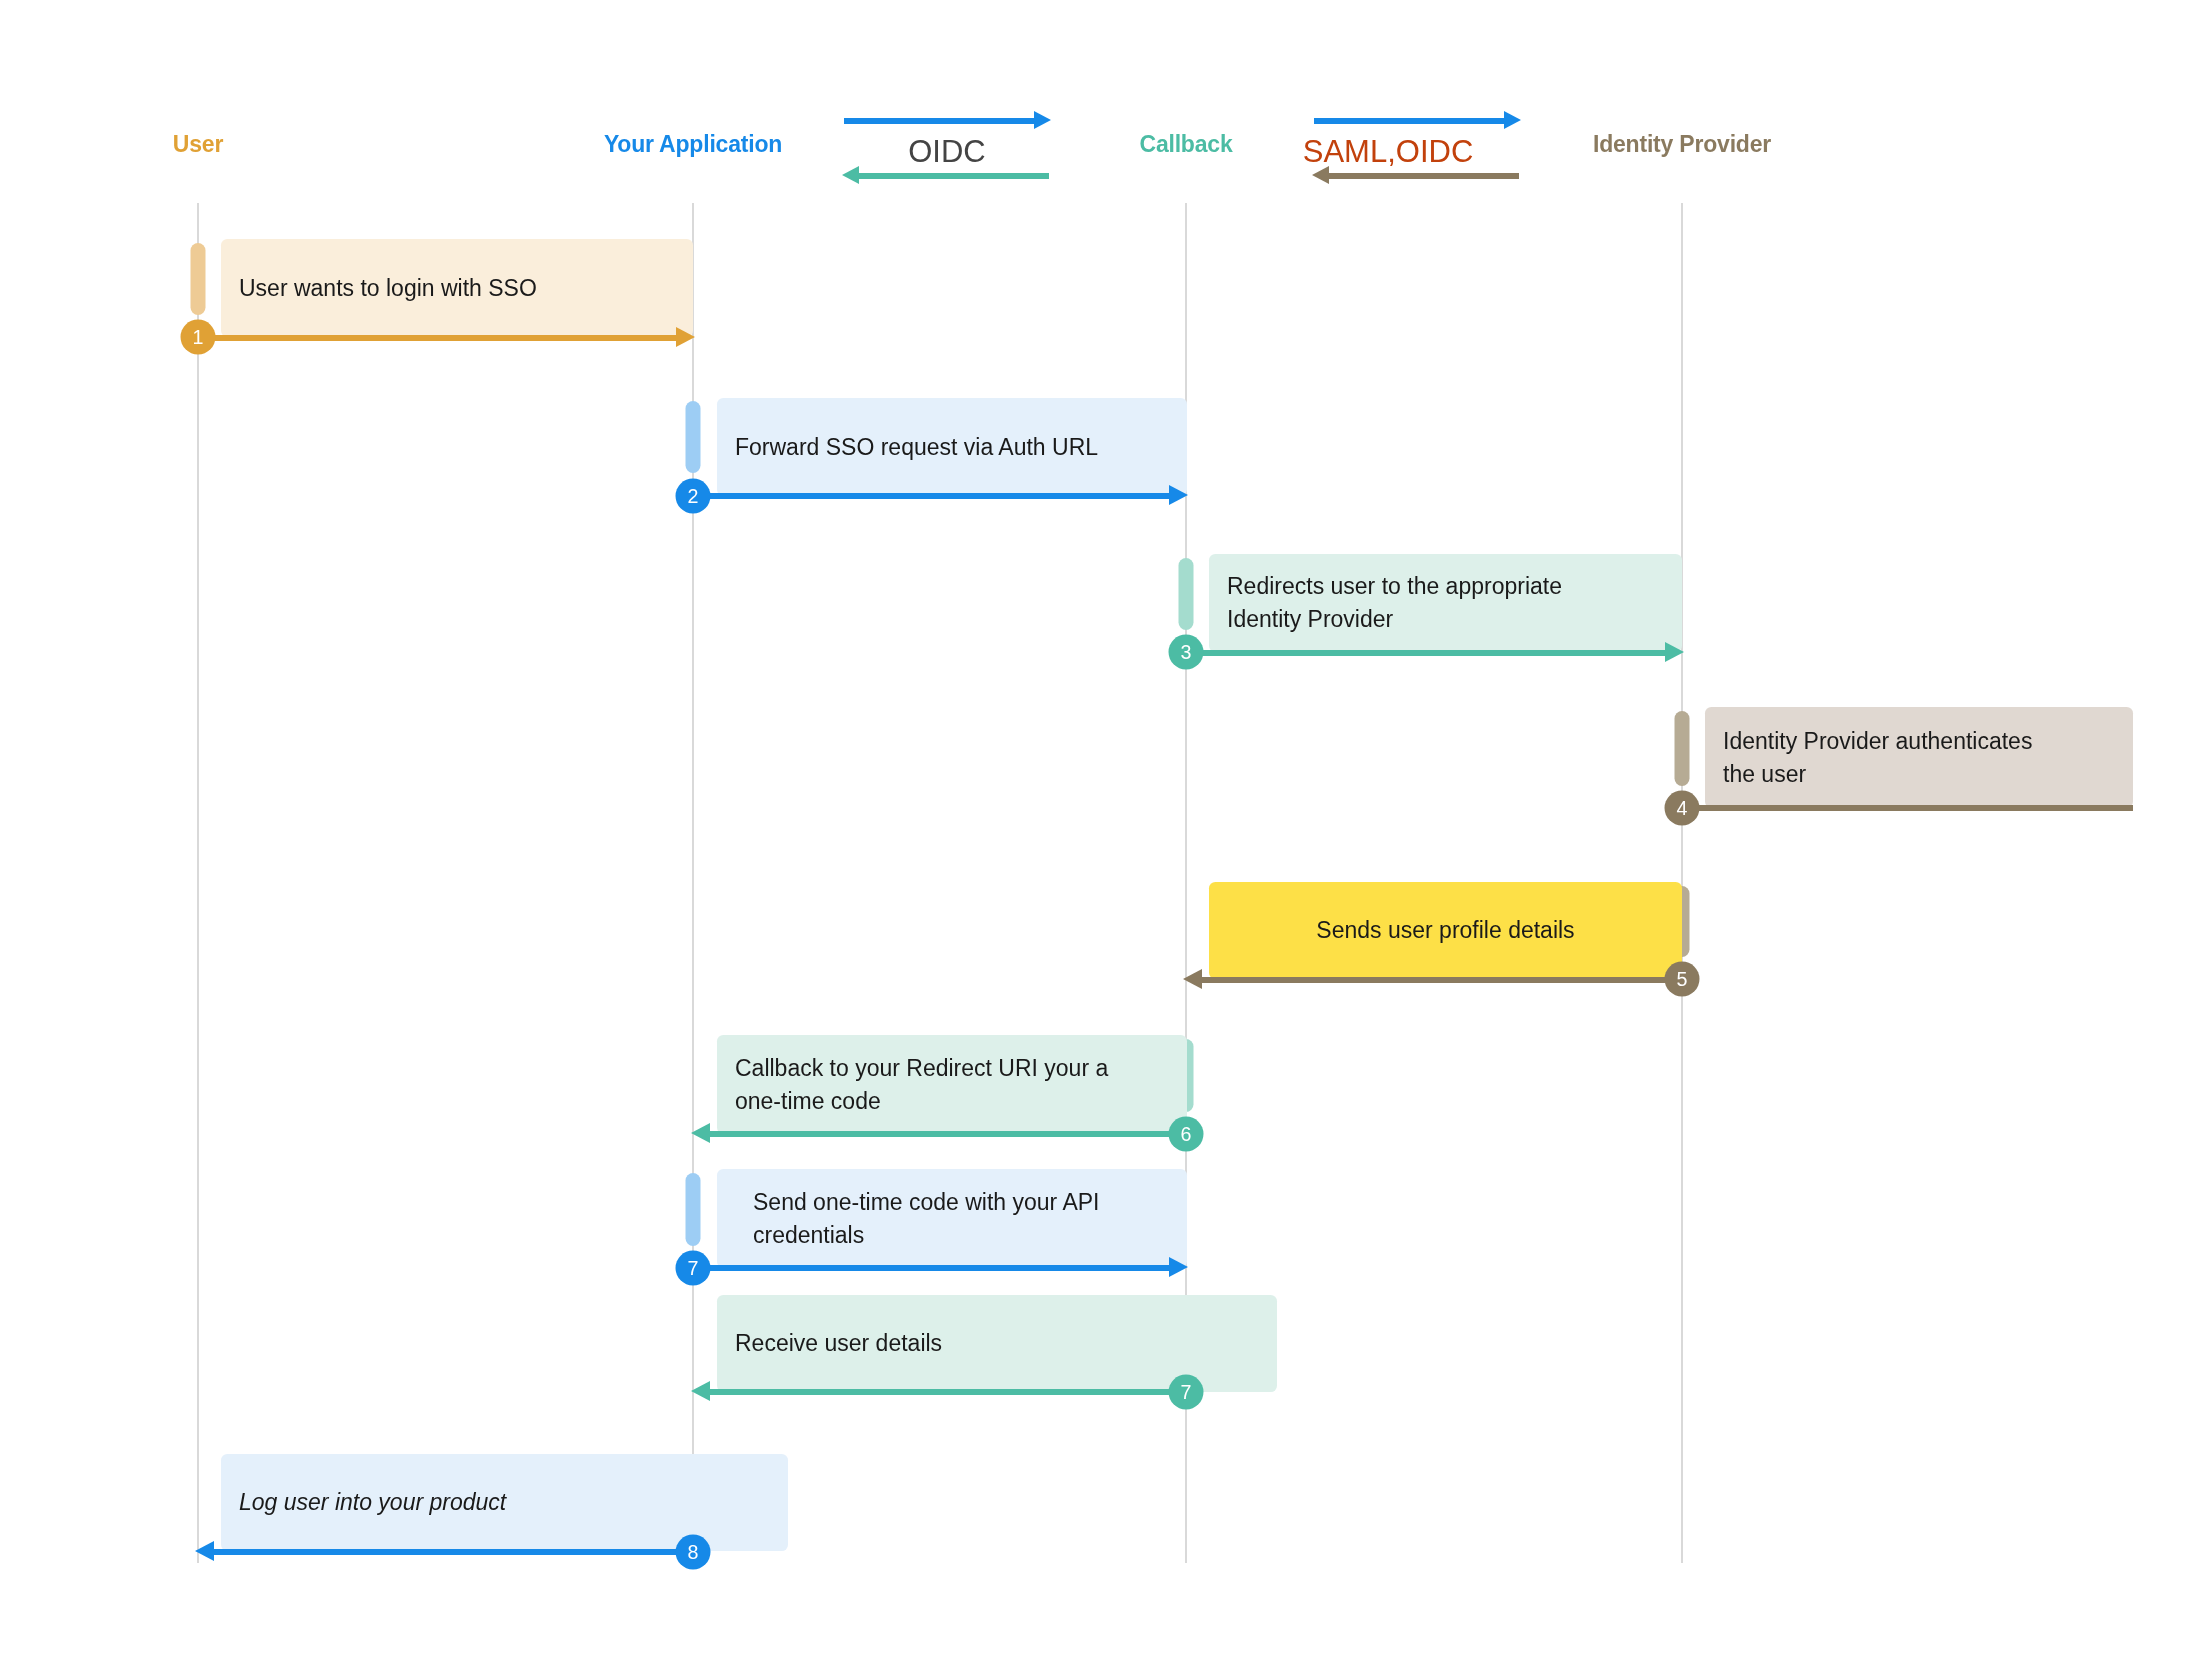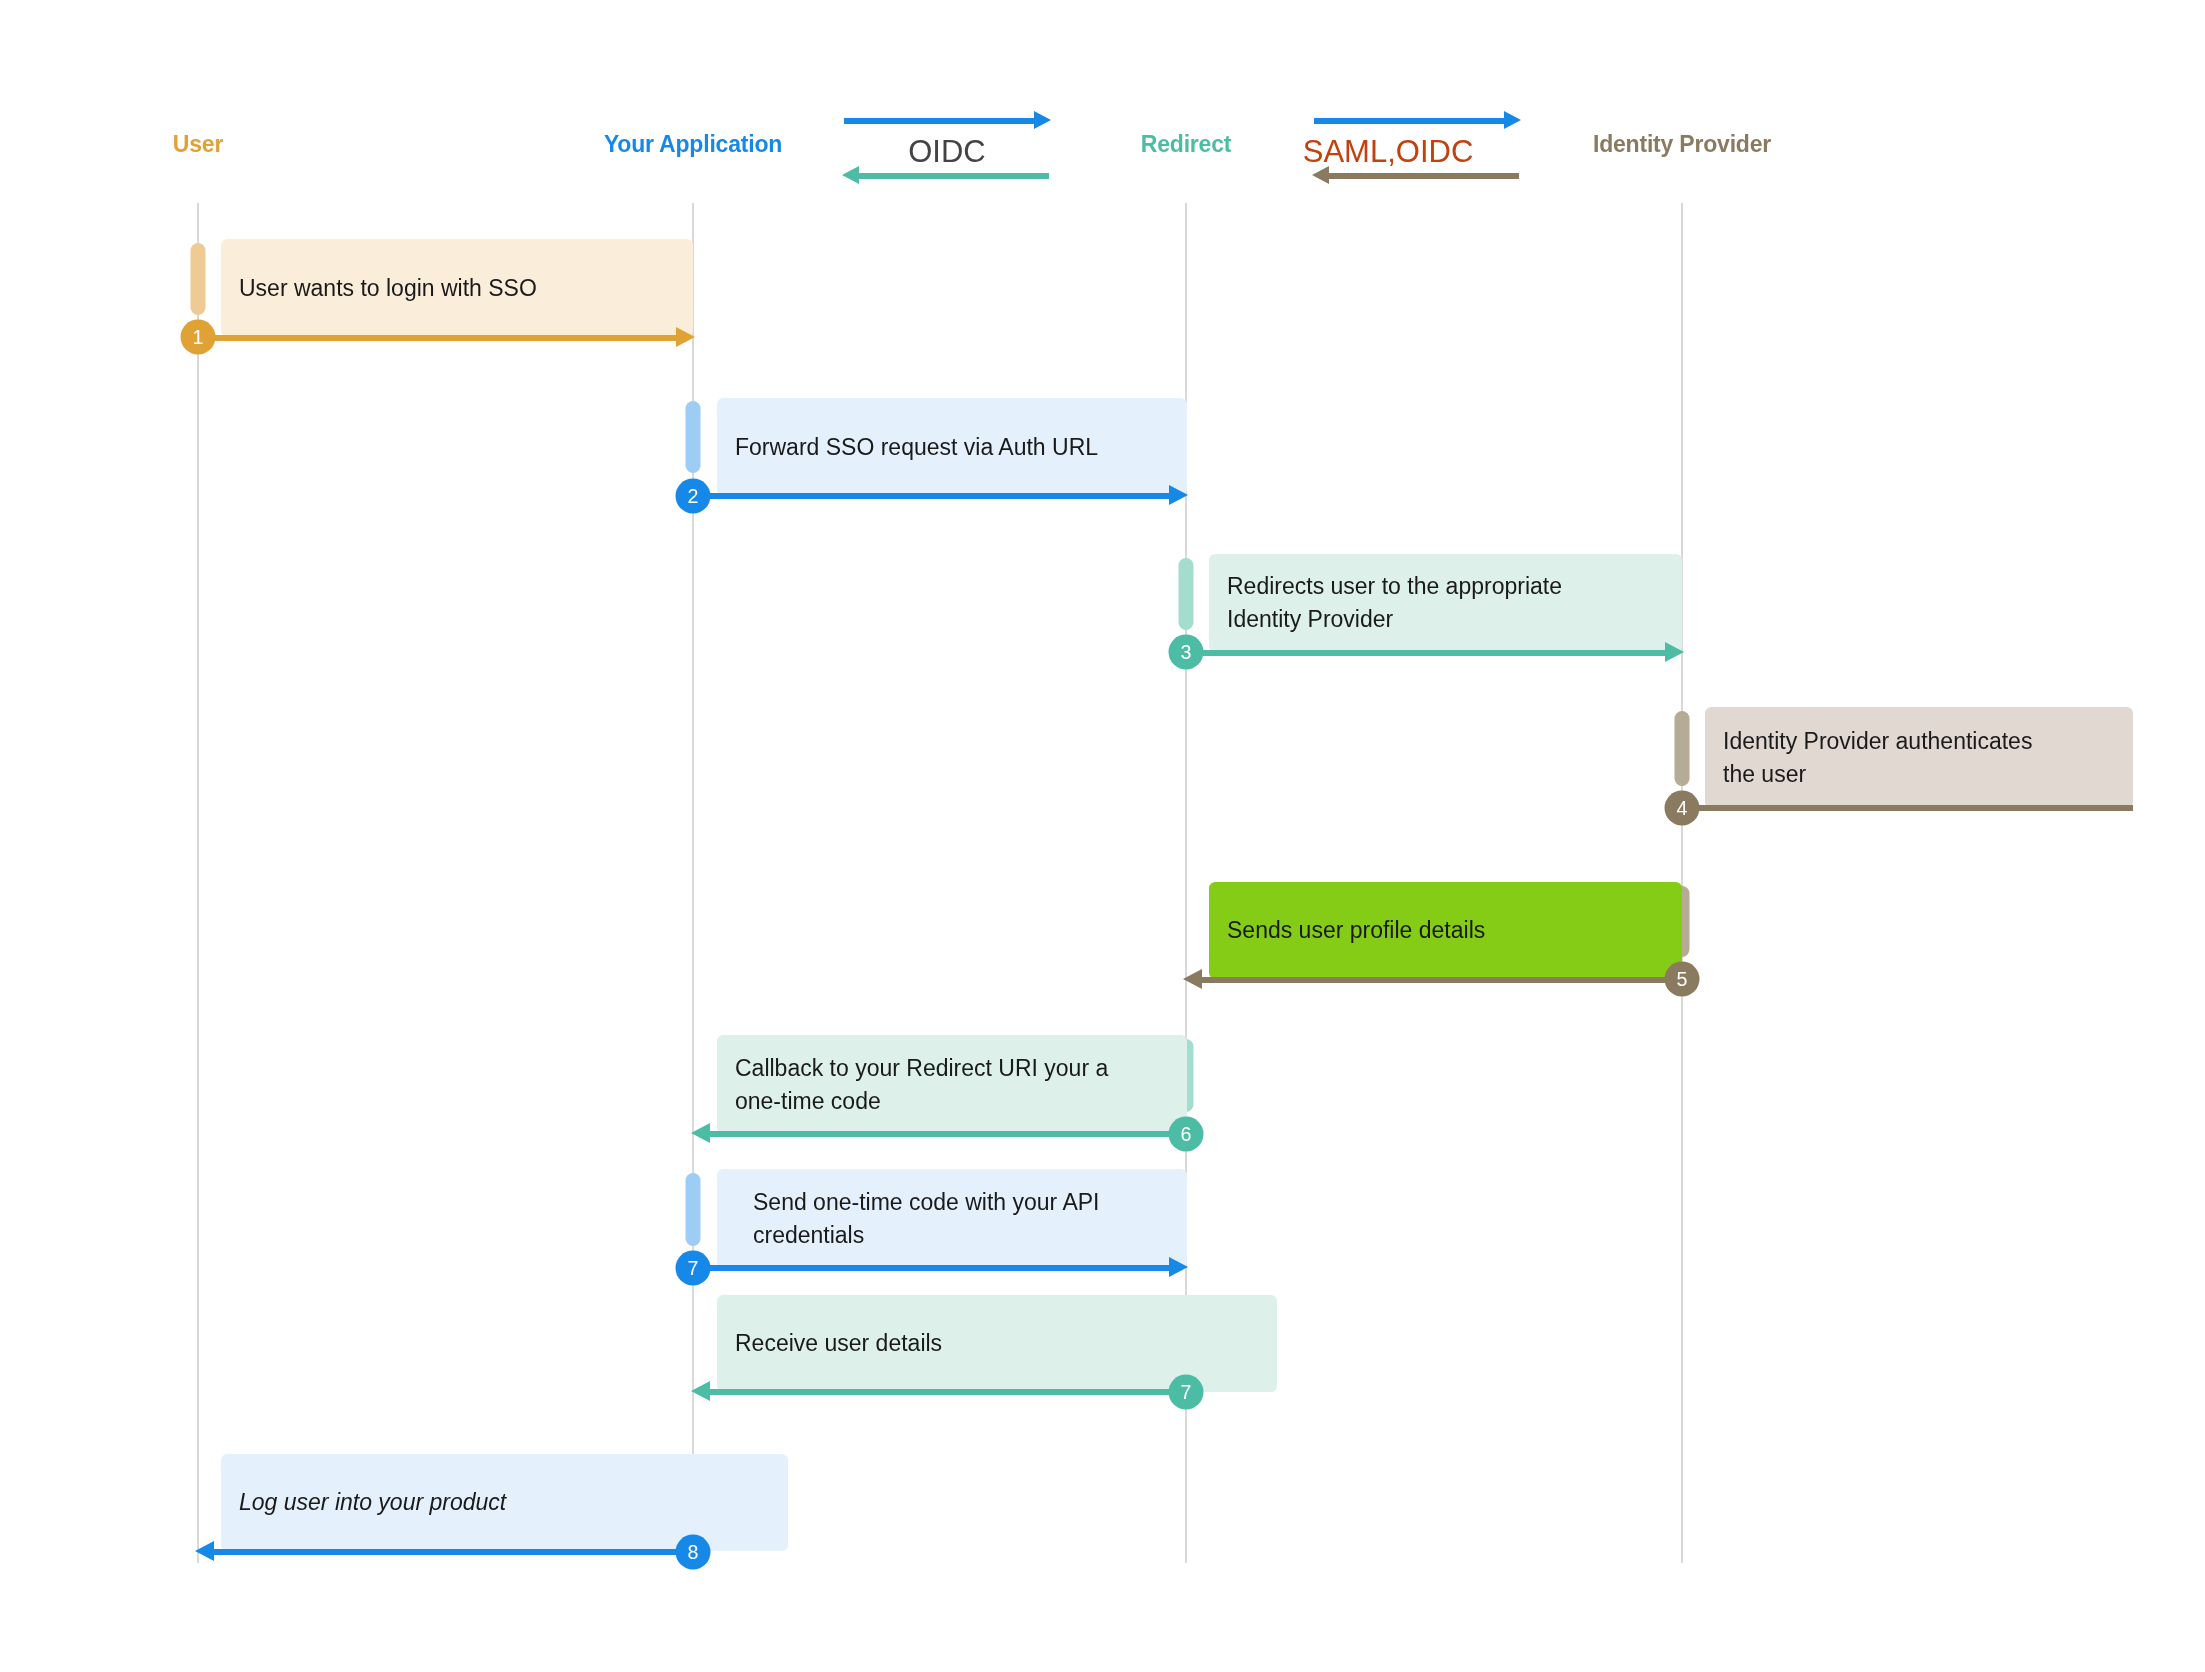--- a/index.html
+++ b/index.html
@@ -124,21 +124,21 @@
   <div id="lifelines">
       <div class="lifeline" style="left: 197px; background: rgb(217, 217, 217);"></div>
       <div class="lifeline" style="left: 692px; background: rgb(217, 217, 217);"></div>
       <div class="lifeline" style="left: 1185px; background: rgb(217, 217, 217);"></div>
       <div class="lifeline" style="left: 1681px; background: rgb(217, 217, 217);"></div>
     </div>
 
   <div id="actor-headers">
       <div class="actor-label" style="left: 198px; top: 144px; color: rgb(224, 161, 53);">User</div>
       <div class="actor-label" style="left: 693px; top: 144px; color: rgb(22, 137, 232);">Your Application</div>
-      <div class="actor-label" style="left: 1186px; top: 144px; color: rgb(76, 188, 164);">Redirect</div>
+      <div class="actor-label" style="left: 1186px; top: 144px; color: rgb(76, 188, 164);">Callback</div>
       <div class="actor-label" style="left: 1682px; top: 144px; color: rgb(138, 122, 95);">Identity Provider</div>
     </div>
 
   <div id="legend-layer">
       <div class="legend-arrow" style="left: 844px; top: 118px; width: 206px; color: rgb(22, 137, 232);">
         <div class="shaft" style="left: 0px; width: 191px; background: rgb(22, 137, 232);"></div>
         <div class="headR" style="left: 190px;"></div>
       </div>
       <div class="legend-arrow" style="left: 844px; top: 173px; width: 206px; color: rgb(76, 188, 164);">
         <div class="shaft" style="left: 14.3px; width: 191px; background: rgb(76, 188, 164);"></div>
@@ -180,21 +180,21 @@
       <div class="msg-head right" style="color: rgb(76, 188, 164); top: 642px; left: 1665px;"></div>
       <div class="badge" style="left: 1186px; top: 652px; background: rgb(76, 188, 164);">3</div>
       <div class="activation" style="left: 1682px; top: 711px; height: 75px; background: rgb(182, 171, 148);"></div>
       <div class="note" style="left: 1705px; width: 428px; top: 707px; height: 101px; background: rgb(224, 216, 209);">
         <div class="note-text" style="color: rgb(26, 26, 26);">Identity Provider authenticates
 the user</div>
       </div>
       <div class="msg-line" style="background: rgb(138, 122, 95); top: 805px; left: 1682px; width: 451px;"></div>
       <div class="badge" style="left: 1682px; top: 808px; background: rgb(138, 122, 95);">4</div>
       <div class="activation" style="left: 1682px; top: 886px; height: 71px; background: rgb(182, 171, 148);"></div>
-      <div class="note" style="left: 1209px; width: 473px; top: 882px; height: 97px; background: #84cc16;">
+      <div class="note" style="left: 1209px; width: 473px; top: 882px; height: 97px; background: #fde047; align-items: center;">
         <div class="note-text" style="color: rgb(26, 26, 26);">Sends user profile details</div>
       </div>
       <div class="msg-line" style="background: rgb(138, 122, 95); top: 977px; left: 1202px; width: 480px;"></div>
       <div class="msg-head left" style="color: rgb(138, 122, 95); top: 969px; left: 1183px;"></div>
       <div class="badge" style="left: 1682px; top: 979px; background: rgb(138, 122, 95);">5</div>
       <div class="activation" style="left: 1186px; top: 1039px; height: 73px; background: rgb(164, 220, 206);"></div>
       <div class="note" style="left: 717px; width: 470px; top: 1035px; height: 99px; background: rgb(221, 240, 234);">
         <div class="note-text" style="color: rgb(26, 26, 26);">Callback to your Redirect URI your a
 one-time code</div>
       </div>

